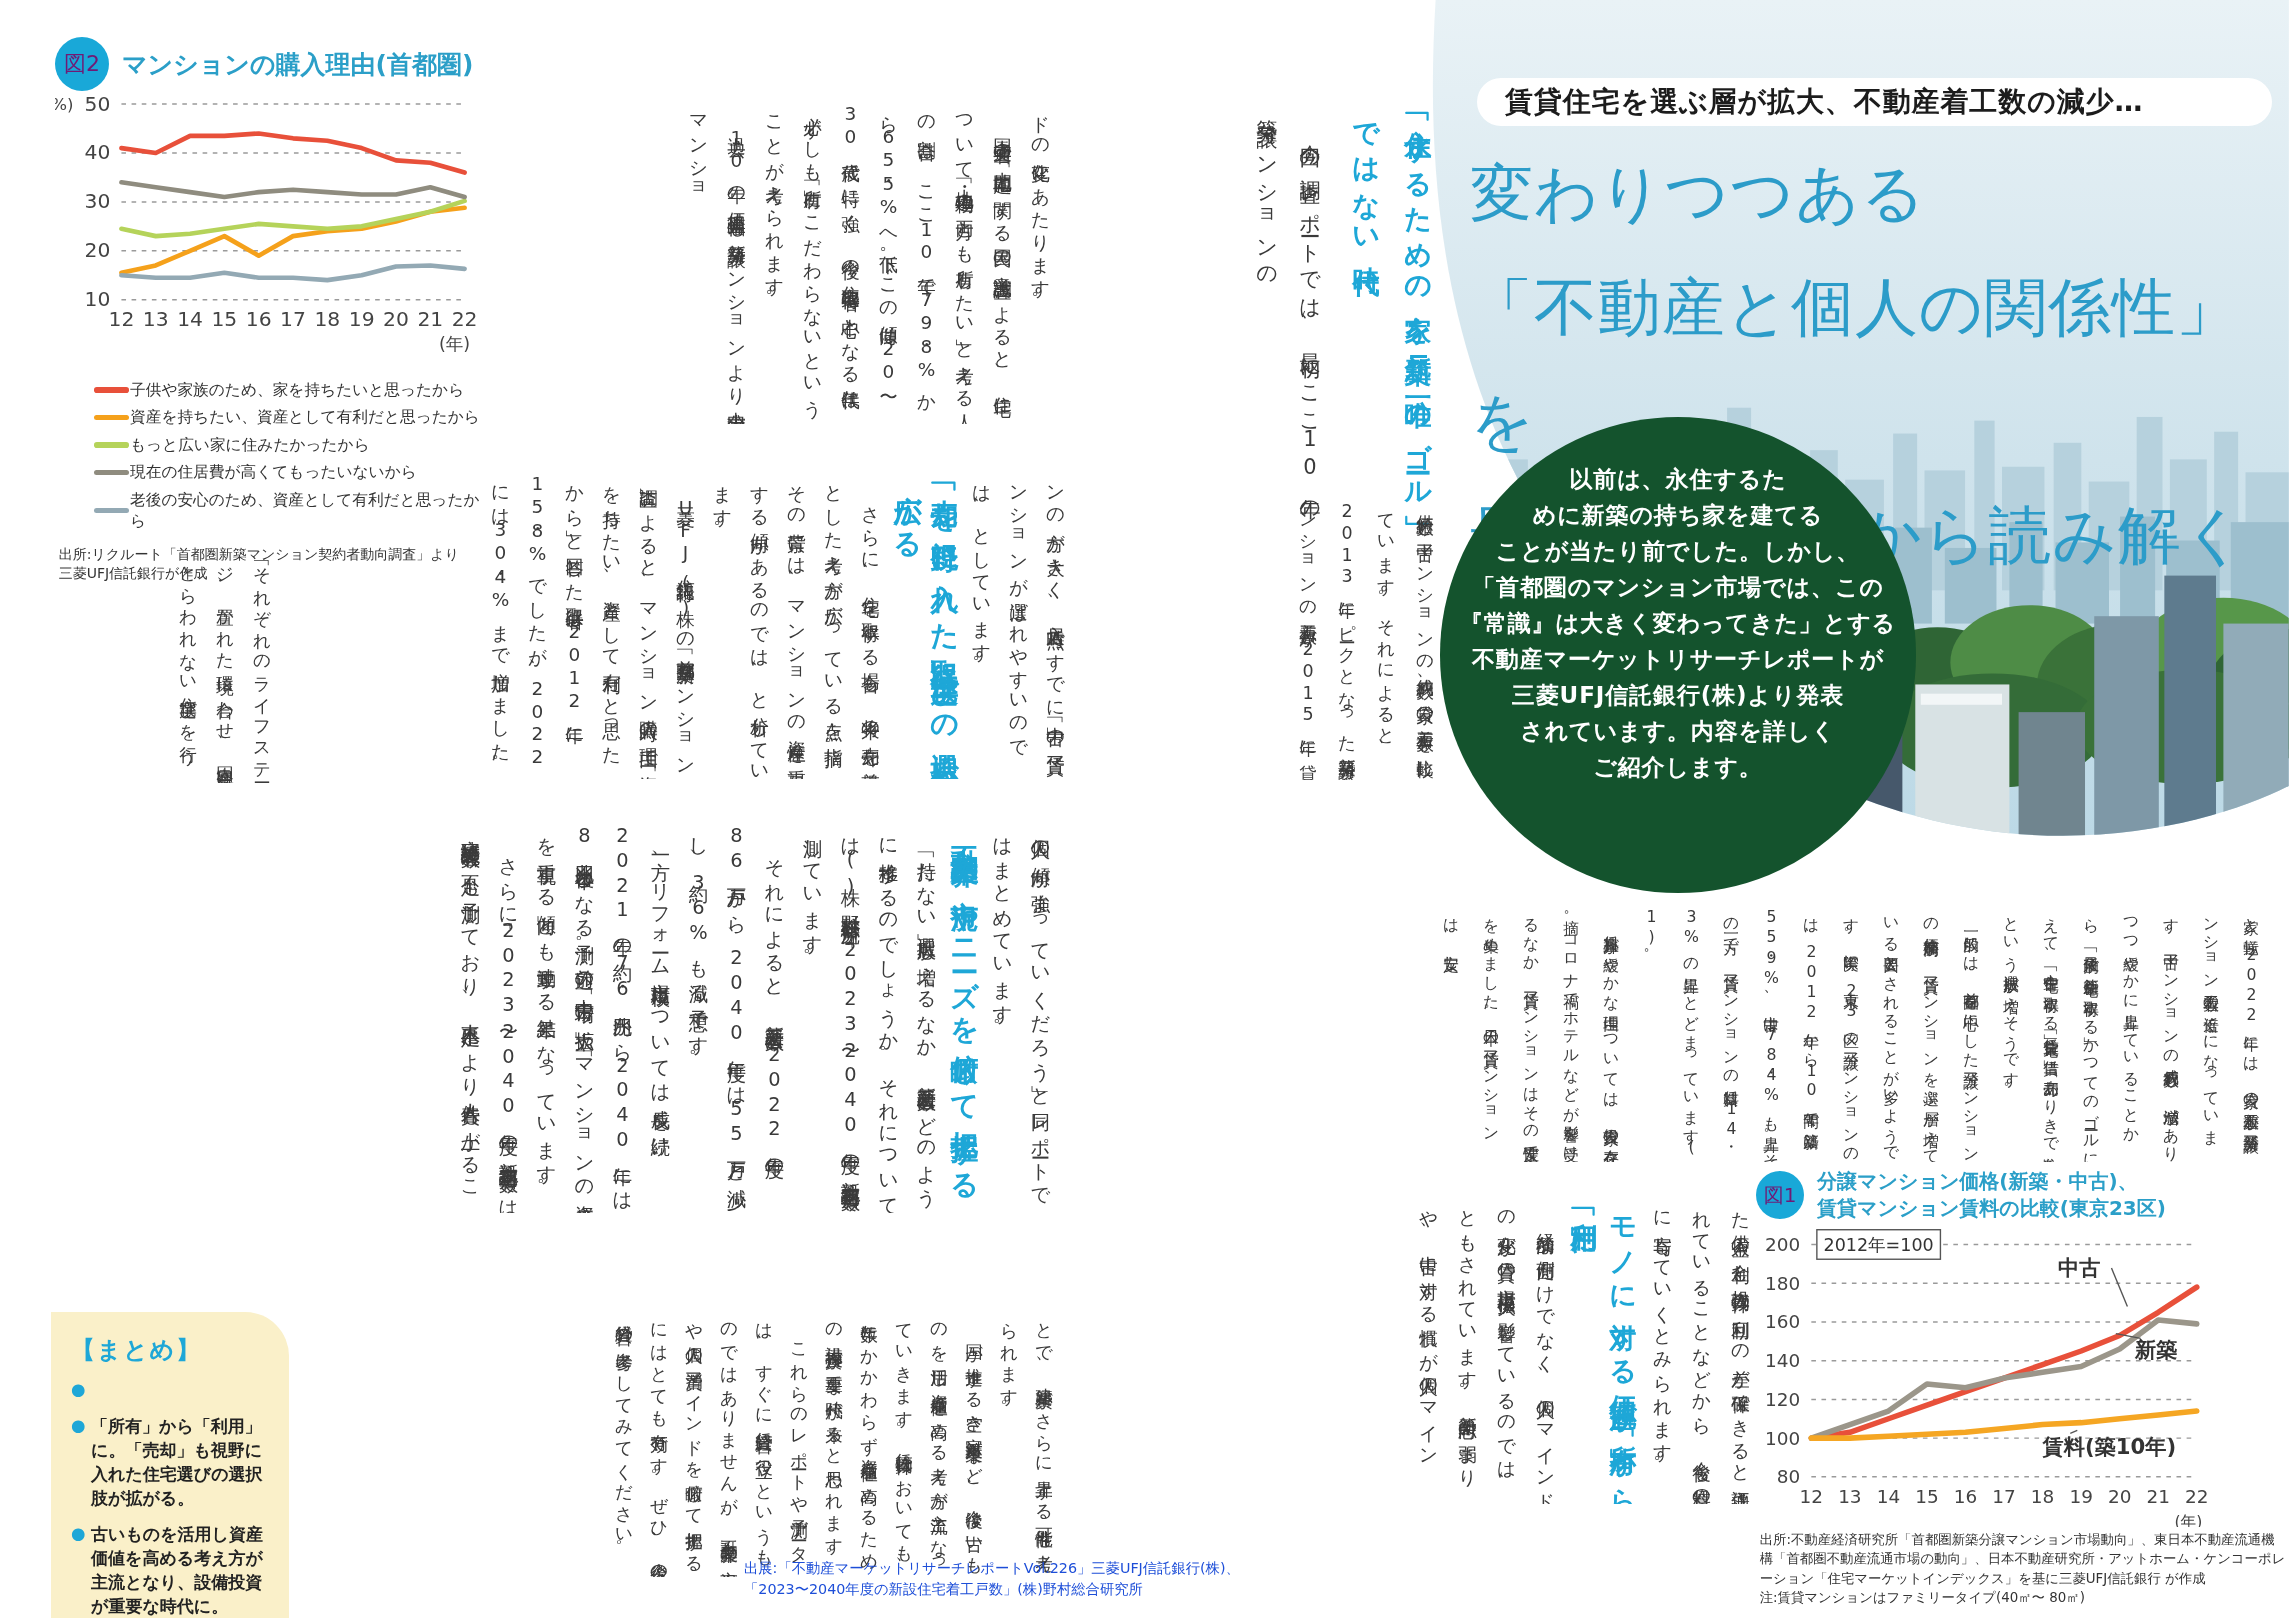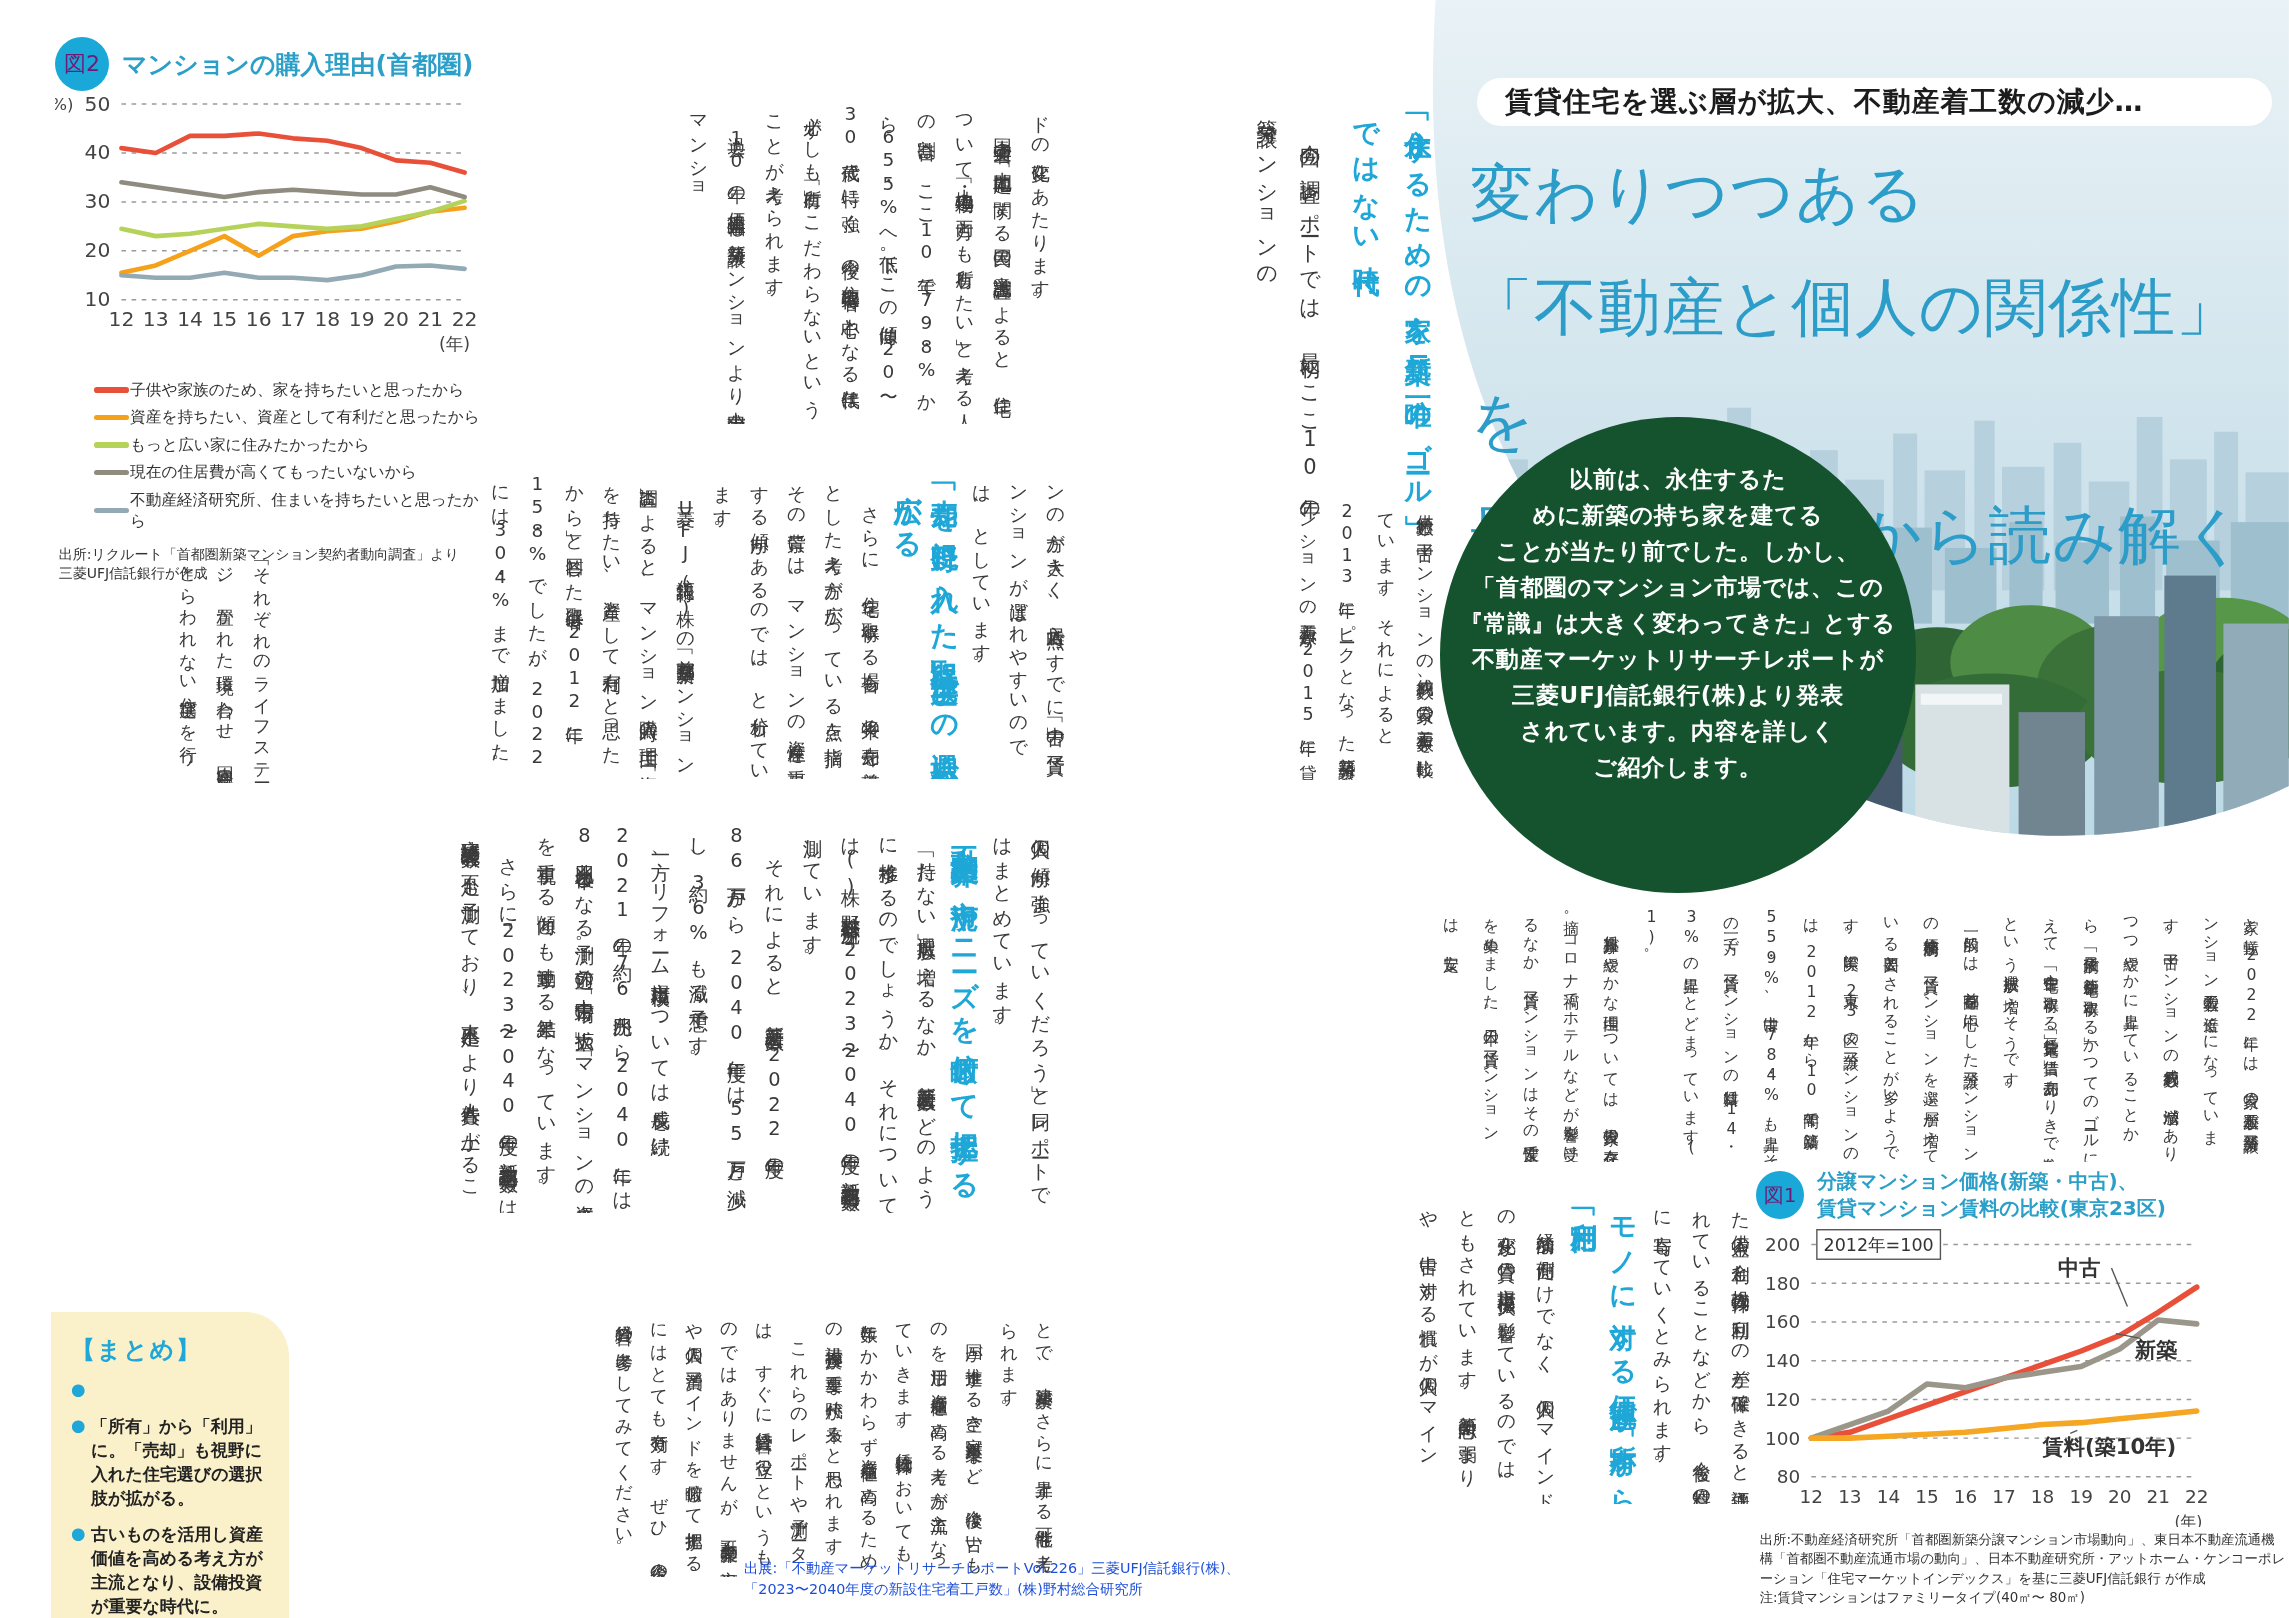--- a/index.html
+++ b/index.html
@@ -115,21 +115,21 @@
       <div class="legend-row">
         <span class="legend-swatch" style="background:#b5d35a"></span>
         <span class="legend-label">もっと広い家に住みたかったから</span>
       </div>
       <div class="legend-row">
         <span class="legend-swatch" style="background:#8f8c7f"></span>
         <span class="legend-label">現在の住居費が高くてもったいないから</span>
       </div>
       <div class="legend-row">
         <span class="legend-swatch" style="background:#93a9b4"></span>
-        <span class="legend-label">不動産経済研究所、住まいを持ちたいと思ったから</span>
+        <span class="legend-label">老後の安心のため、資産として有利だと思ったから</span>
       </div>
     </div>
     <div class="fig-source">出所:リクルート「首都圏新築マンション契約者動向調査」より<br>三菱UFJ信託銀行が作成</div>
   </div>
 
   <div class="vblock" id="band-l1"><span class="vt">ドの変化にあたります。</span><br><span class="vt">　国土交通省の「土地問題に関する国民の意識調査」によると、住宅について「土地・建物の両方とも所有したい」と考える人の割合は、ここ10年で79・8%から65・5%へ低下。この傾向は20〜30歳代で特に強く、今後の住宅取得者の中心となる年代は、必ずしも「所有」にこだわらないということが考えられます。</span><br><span class="vt">　過去10年の価格上昇幅も新築分譲マンションより中古分譲マンショ</span></div>
   <div class="vblock" id="band-l2a"><span class="vt">ンの方が大きく、入居時点ですでに「中古」の賃貸マンションが選ばれやすいのでは、としています。</span><br><span class="vh">「売却を視野に入れた取得」住宅選びの選択肢が広がる</span><br><span class="vt">　さらに、住宅を取得する場合も、将来の売却を前提とした考え方が広がっている点を指摘。その背景には、マンションの資産性を重視する傾向があるのでは、と分析しています。</span><br><span class="vt">　三菱UFJ信託銀行(株)の「首都圏新築マンション契約者動向調査」によると、マンション購入時の理由で「資産を持ちたい、資産として有利だと思ったから」と回答した取得者は2012年に15・8%でしたが、2022年には30・4%まで増加しました。</span></div>
   <div class="vblock" id="band-l2b"><span class="vt">「それぞれのライフステージ、置かれた環境に合わせ、固定観念にとらわれない住宅選びを行う</span></div>
   <div class="vblock" id="band-l3"><span class="vt">個人の傾向が強まっていくだろう」と同レポートではまとめています。</span><br><span class="vh">不動産業界の市況やニーズを俯瞰して把握する</span><br><span class="vt">　「持たない」選択肢も増えるなか、新築着工数はどのように推移するのでしょうか。それについては(株)野村総合研究所が『2023〜2040年度の新設住宅着工戸数』で推計・予測しています。</span><br><span class="vt">　それによると、新築着工数は2022年度の86万戸から、2040年度には55万戸と減少し、約36%も減る予想です。</span><br><span class="vt">　一方、リフォーム市場規模については成長を続け、2021年の約7・6兆円から2040年には8兆円台後半となる予測。前述の「中古市場の拡大」や「マンションの資産価値を重視する傾向」とも連動する結果となっています。</span><br><span class="vt">　さらに『2023〜2040年度の新設住宅着工戸数』では住宅建設技能者数の不足も予測しており、人手不足により人件費も上がるこ</span></div>
   <div class="vblock" id="band-l4"><span class="vt">とで、建築費がさらに上昇する可能性も考えられます。</span><br><span class="vt">　国が推進する空き家対策事業など、今後は古いものを活用し資産価値を高める考え方が主流となっていきます。賃貸物件においても、築年数にかかわらず資産価値を高めるための設備投資が重要な時代が来ると思われます。</span><br><span class="vt">　これらのレポートや予測データは、すぐに賃貸経営に役立つというものではありませんが、不動産業界の市況や個人の消費マインドを俯瞰して把握するにはとても有効です。ぜひ、今後の賃貸経営の参考にしてみてください。</span></div>

